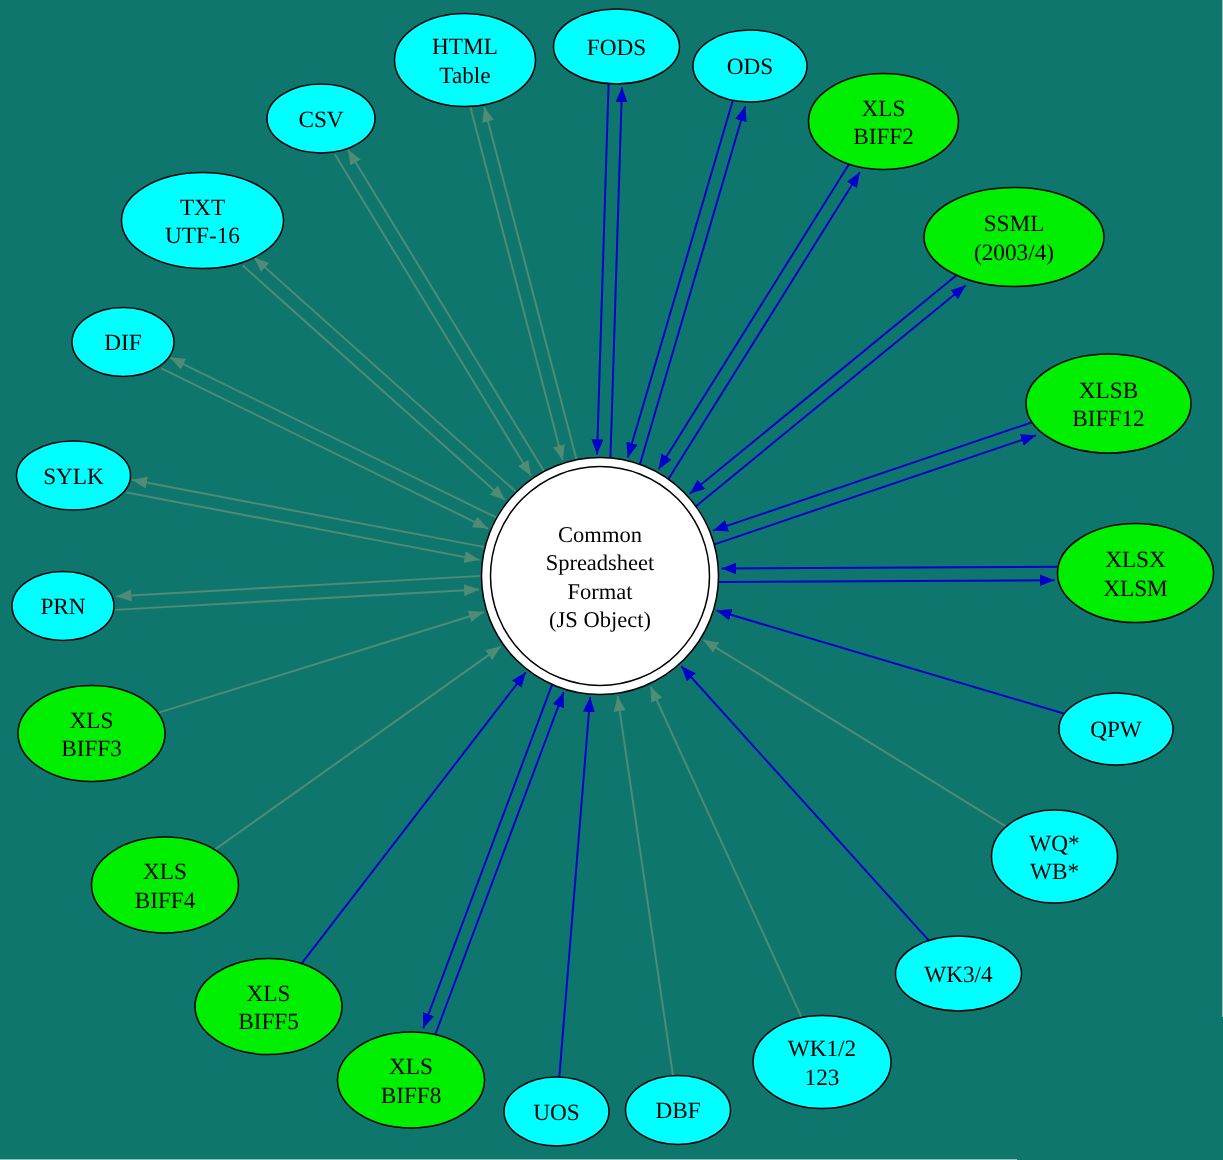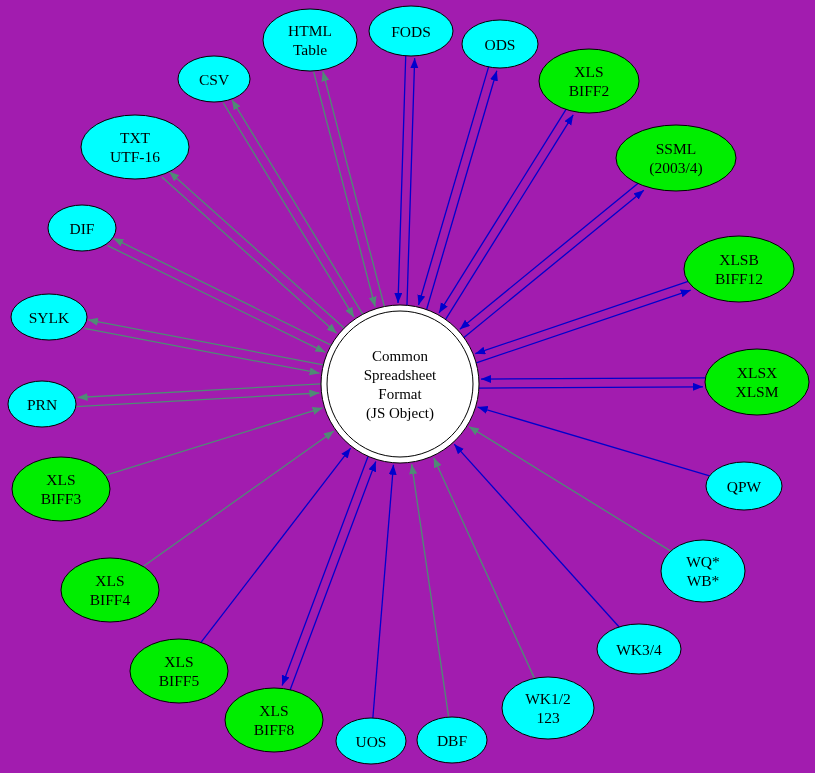--- a/index.html
+++ b/index.html
@@ -4,21 +4,21 @@
 <style>
   html, body {
     margin: 0;
     padding: 0;
     background: #ffffff;
   }
   .stage {
     position: relative;
     width: 815px;
     height: 773px;
-    background: #a21caf;
+    background: #0f766e;
     overflow: hidden;
   }
   svg {
     display: block;
   }
   text {
     font-family: "Liberation Serif", "DejaVu Serif", serif;
   }
 </style>
 </head>

